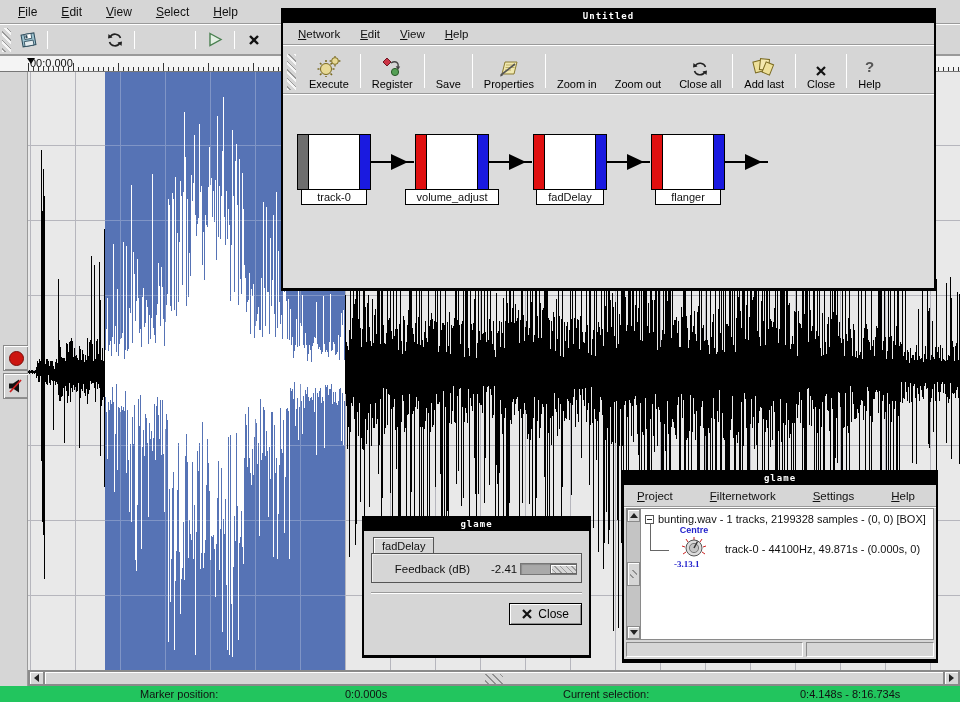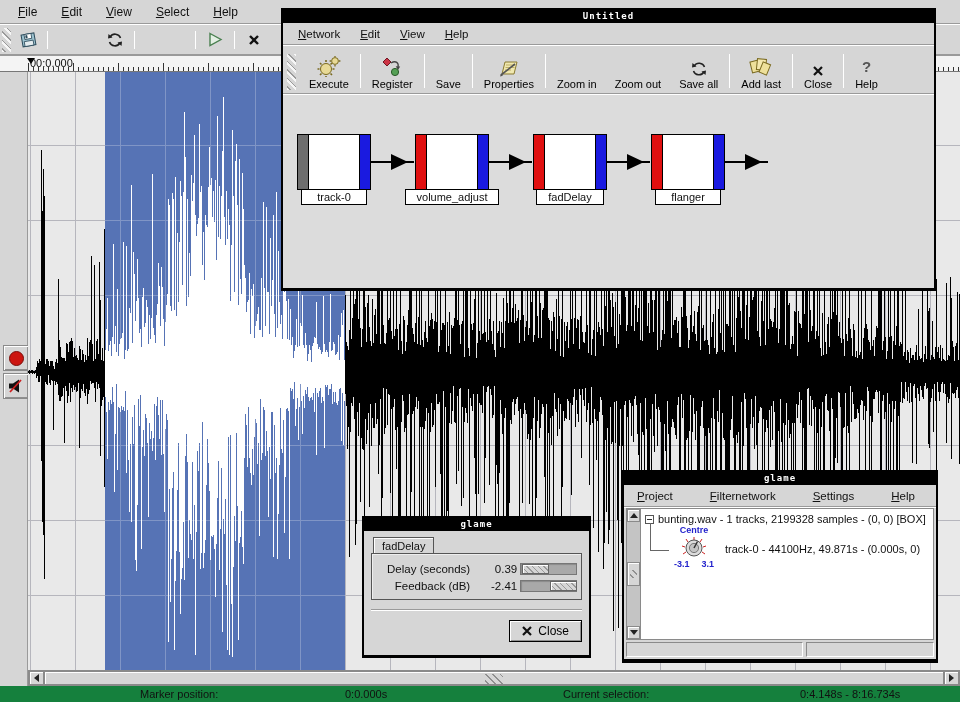--- a/index.html
+++ b/index.html
@@ -42,21 +42,21 @@
           box-shadow:inset 1px 1px 0 #fff;display:flex;align-items:center;justify-content:center;padding:0;}
   .sb-thumb{flex:1;background:#d6d6d6;border:1px solid #8a8a8a;box-shadow:inset 1px 1px 0 #fff;position:relative;}
   .sb-thumb::after{content:"";position:absolute;left:50%;top:2px;width:18px;height:10px;margin-left:-9px;
           background:repeating-linear-gradient(45deg,#d6d6d6 0 2px,#909090 2px 3px,#d6d6d6 3px 5px);}
   .arr{width:0;height:0;}
   .arr.left{border-top:4px solid transparent;border-bottom:4px solid transparent;border-right:5px solid #222;}
   .arr.right{border-top:4px solid transparent;border-bottom:4px solid transparent;border-left:5px solid #222;}
   .arr.up{border-left:4px solid transparent;border-right:4px solid transparent;border-bottom:5px solid #222;}
   .arr.down{border-left:4px solid transparent;border-right:4px solid transparent;border-top:5px solid #222;}
 
-  .statusbar{position:absolute;left:0;top:686px;width:960px;height:16px;background:#15803d;font-size:11px;}
+  .statusbar{position:absolute;left:0;top:686px;width:960px;height:16px;background:#22c55e;font-size:11px;}
   .statusbar span{position:absolute;top:2px;white-space:nowrap;}
 
   
   .titlebar{background:#000;color:#fff;text-align:center;font-family:"DejaVu Sans Mono",monospace;
             font-size:9px;font-weight:bold;letter-spacing:1px;height:13px;line-height:13px;}
 
   
   .win-network{position:absolute;left:281px;top:8px;width:655px;height:283px;background:#d6d6d6;
                border:2px solid #000;border-bottom-width:3px;z-index:20;display:flex;flex-direction:column;}
   .win-network .menubar2{height:22px;display:flex;align-items:center;padding-left:6px;gap:2px;border-bottom:1px solid #9a9a9a;box-shadow:0 1px 0 #fff;}
@@ -106,21 +106,21 @@
   .vs-thumb{height:24px;margin-top:40px;background:#d6d6d6;border:1px solid #8a8a8a;box-shadow:inset 1px 1px 0 #fff;position:relative;}
   .vs-thumb::after{content:"";position:absolute;top:50%;left:2px;right:2px;height:8px;margin-top:-4px;
           background:repeating-linear-gradient(45deg,#d6d6d6 0 2px,#909090 2px 3px,#d6d6d6 3px 5px);}
   .vs-spacer{flex:1;}
   .tree{flex:1;background:#fff;border:1px solid #8a8a8a;border-left:none;position:relative;overflow:hidden;}
   .trow1{position:absolute;left:4px;top:4px;display:flex;align-items:center;gap:4px;white-space:nowrap;font-size:11px;}
   .expander{width:9px;height:9px;border:1px solid #555;background:#fff;display:inline-flex;align-items:center;justify-content:center;}
   .expander .minus{width:5px;height:1px;background:#333;}
   .branch{position:absolute;left:9px;top:14px;width:19px;height:28px;border-left:1px solid #666;border-bottom:1px solid #666;}
   .knobblock{position:absolute;left:30px;top:16px;width:46px;text-align:center;color:#2222cc;font-size:9px;font-weight:bold;line-height:10px;}
-  .knob-nums{display:flex;justify-content:space-between;padding:0 3px;}
+  .knob-nums{display:flex;padding:0 3px;font-family:Liberation Serif, serif;}
   .trow2-label{position:absolute;left:84px;top:34px;font-size:11px;white-space:nowrap;}
   .proj-status{height:15px;margin:2px 2px 2px 2px;display:flex;gap:3px;}
   .pstat{border:1px solid;border-color:#8a8a8a #fff #fff #8a8a8a;background:#d6d6d6;}
   .pstat.a{flex:1;}
   .pstat.b{width:128px;}
 
   svg{display:block;}
 </style>
 </head>
 <body>
@@ -296,21 +296,21 @@
       </button>
       <button class="ntb-item">
         <span class="ntb-icon">
           <svg width="16" height="16" viewBox="0 0 16 16" fill="none">
             <path d="M13.5 6 A5.7 5.7 0 0 0 3.2 5" stroke="#222" stroke-width="1.5"></path>
             <polygon points="1.5,2 5.5,5.5 1,6.5" fill="#222"></polygon>
             <path d="M2.5 10 A5.7 5.7 0 0 0 12.8 11" stroke="#222" stroke-width="1.5"></path>
             <polygon points="14.5,14 10.5,10.5 15,9.5" fill="#222"></polygon>
           </svg>
         </span>
-        <span class="ntb-label">Save all</span>
+        <span class="ntb-label">Close all</span>
       </button>
       <span class="ntb-sep"></span>
 
       <button class="ntb-item">
         <span class="ntb-icon">
           <svg width="24" height="21" viewBox="0 0 24 21">
             <rect x="2" y="5" width="9" height="11" fill="#eee09a" stroke="#7a6a20" transform="rotate(-14 6 10)"></rect>
             <rect x="8" y="3" width="9" height="11" fill="#f4e8ae" stroke="#7a6a20" transform="rotate(6 12 8)"></rect>
             <rect x="12" y="7" width="8" height="11" fill="#eee09a" stroke="#7a6a20" transform="rotate(22 16 12)"></rect>
           </svg>
@@ -405,27 +405,20 @@
 
       </div>
     </div>
   </div>
 
   <div class="dlg-fad">
     <div class="titlebar">glame</div>
     <div class="fad-body">
       <div class="fad-tab">fadDelay</div>
       <div class="fad-frame">
-        <div class="prow">
-          <span class="plabel">Delay (seconds)</span>
-          <span class="pvalue">0.39</span>
-          <span class="slider">
-            <span class="shandle" style="left:1px"></span>
-          </span>
-        </div>
         <div class="prow">
           <span class="plabel">Feedback (dB)</span>
           <span class="pvalue">-2.41</span>
           <span class="slider">
             <span class="shandle" style="left:29px"></span>
           </span>
         </div>
       </div>
       <div class="fad-sep"></div>
       <div class="fad-close-row">

